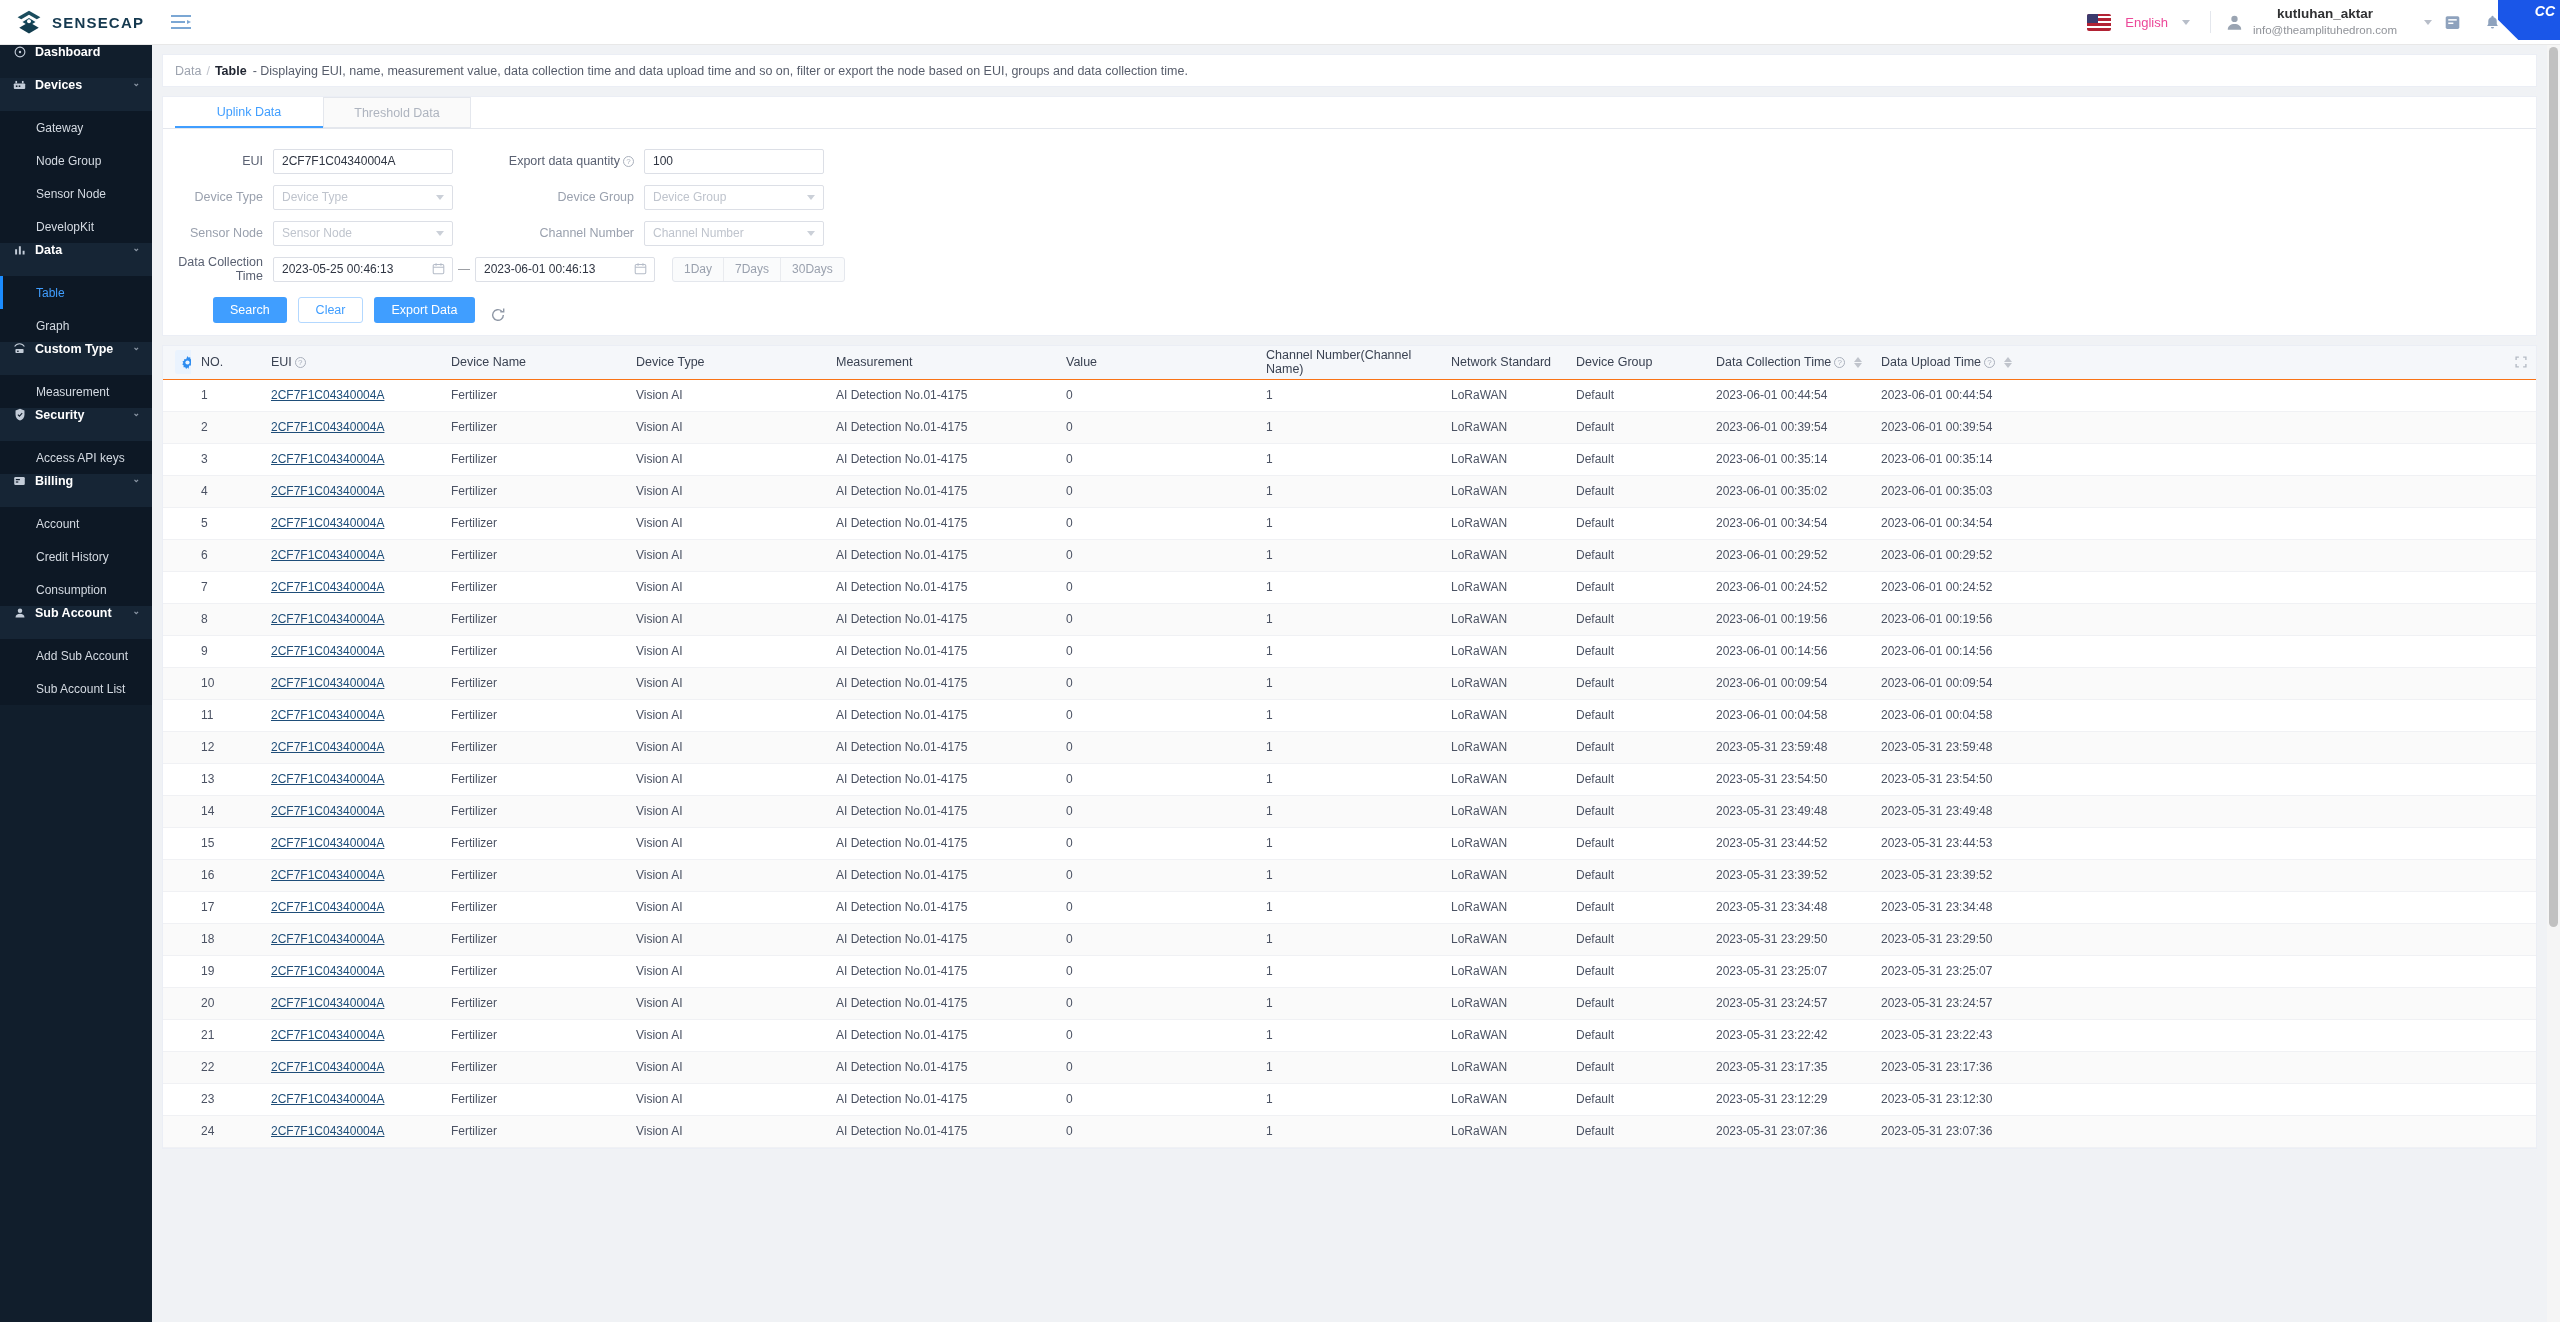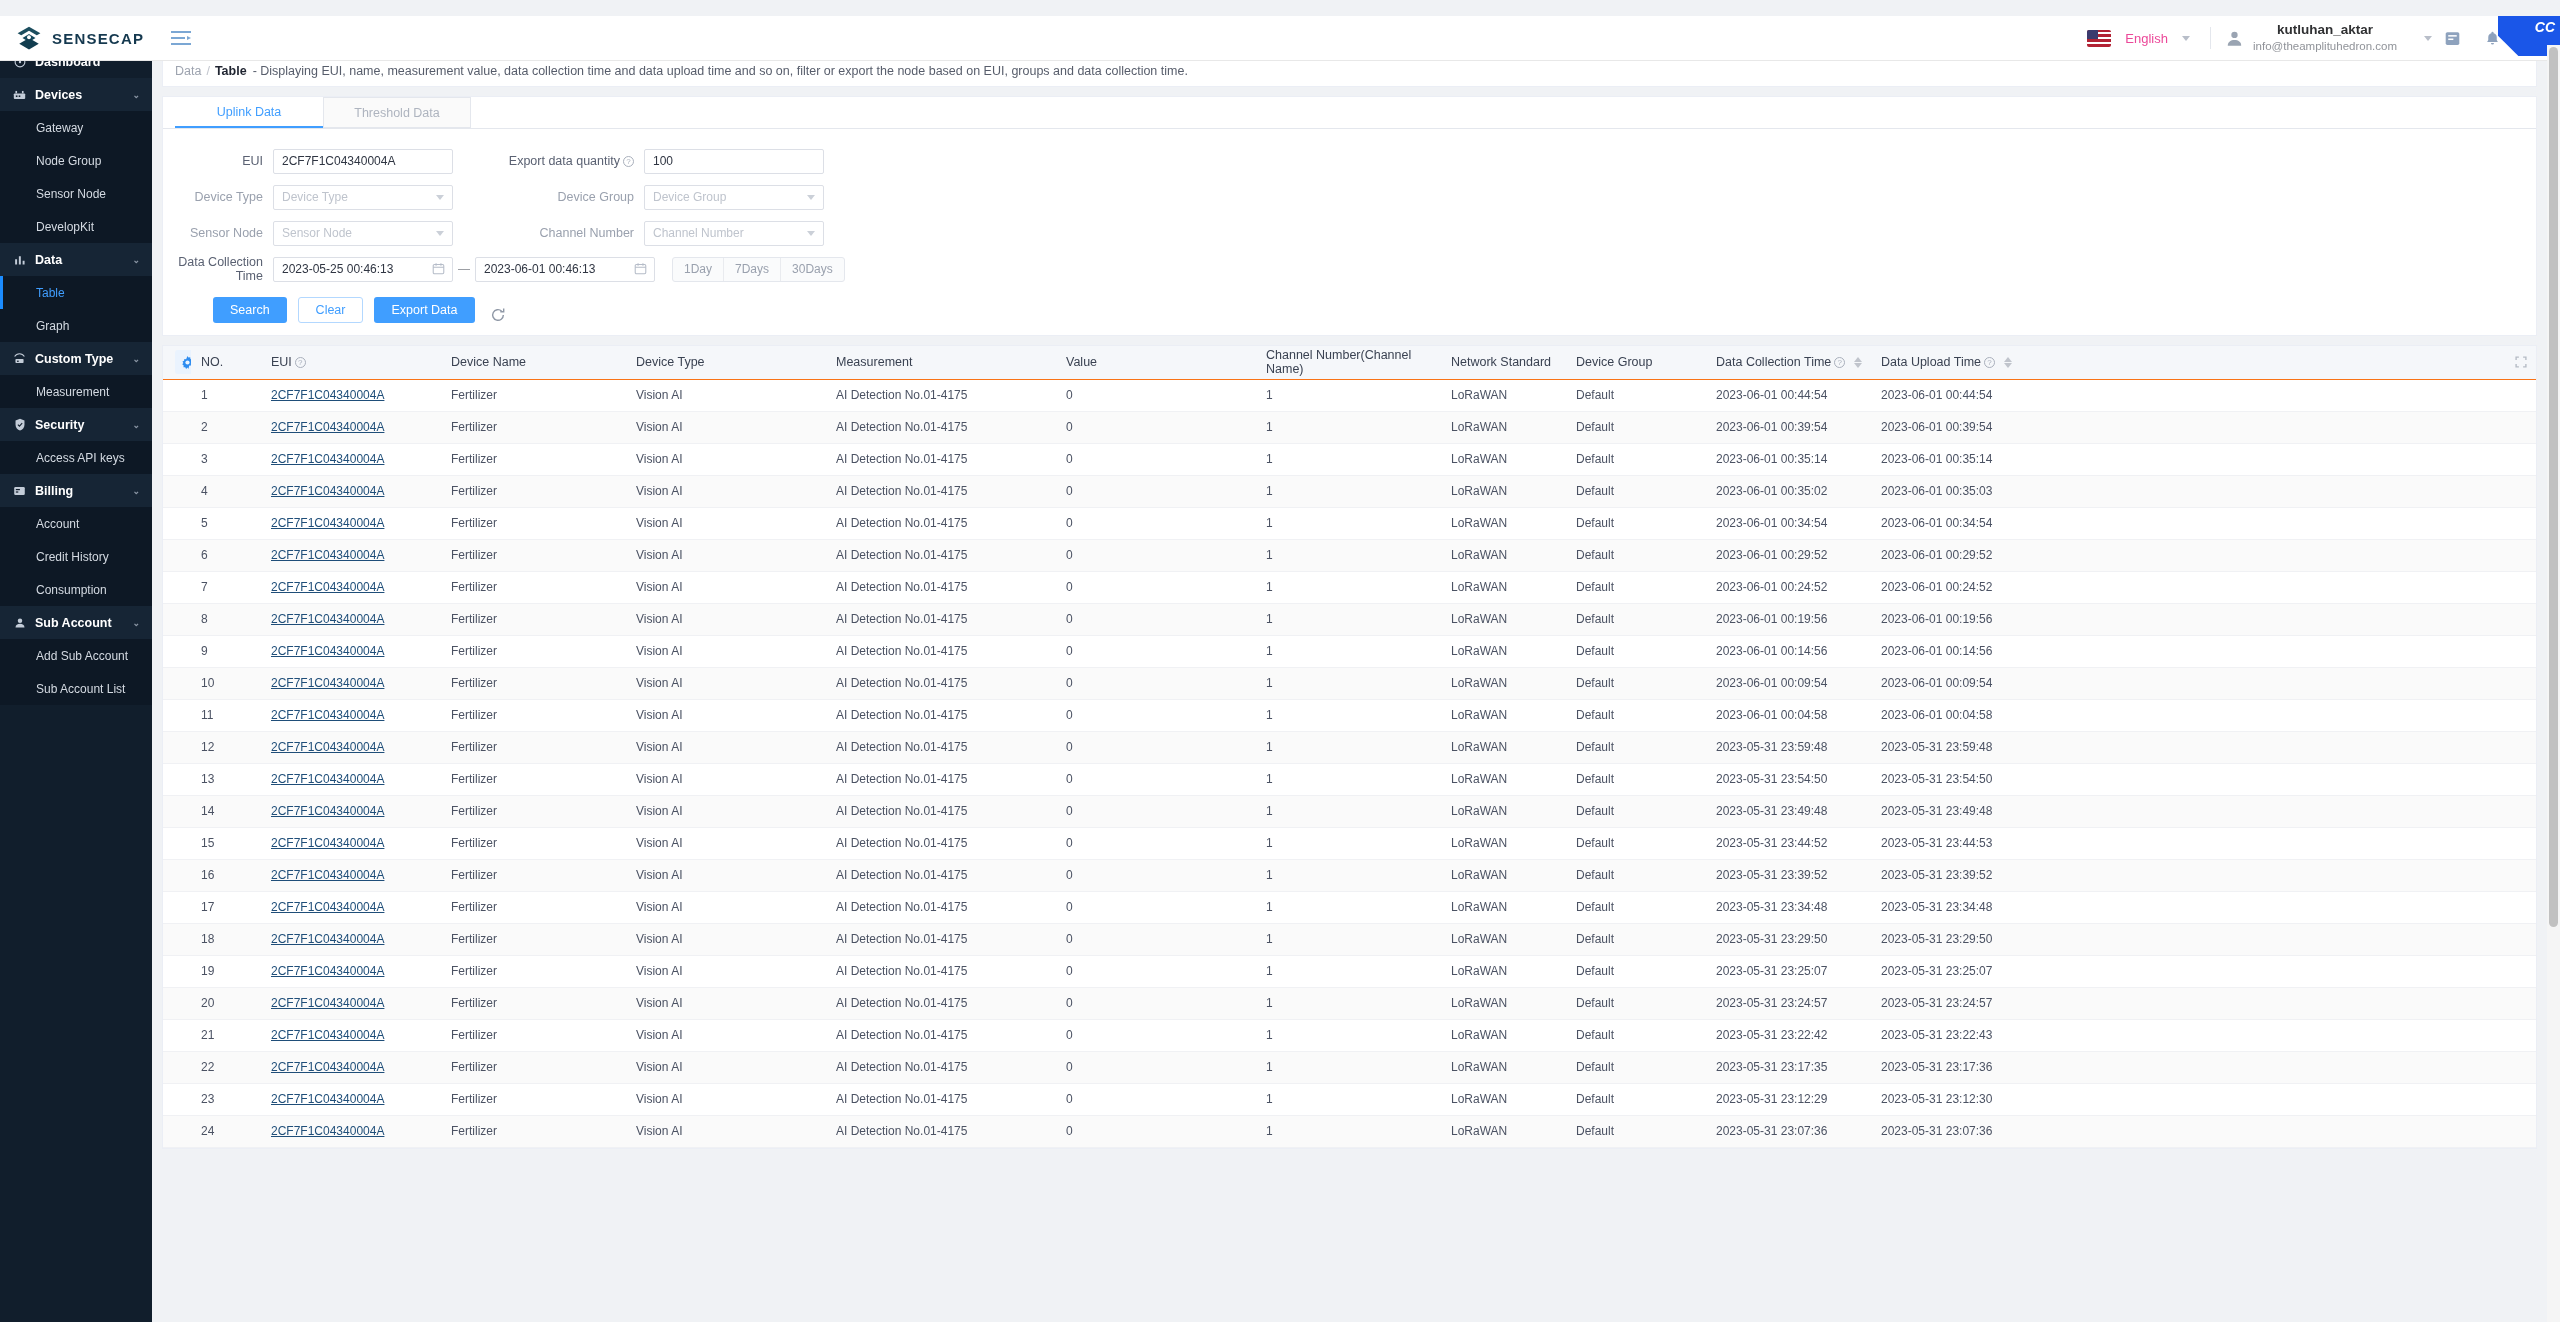--- a/index.html
+++ b/index.html
@@ -6,21 +6,21 @@
   html, body {
     width: 2560px; height: 1322px;
     font-family: "Liberation Sans", sans-serif;
     background: #f0f2f5;
     overflow: hidden;
   }
   body { position: relative; }
 
   
   .topbar {
-    position: absolute; top: 16px; left: 0; width: 2560px; height: 45px;
+    position: absolute; top: 0; left: 0; width: 2560px; height: 45px;
     background: #ffffff; display: flex; align-items: center;
     border-bottom: 1px solid #e8e8e8; z-index: 40;
   }
   .logo-wrap { width: 152px; height: 45px; display: flex; align-items: center; padding-left: 16px; gap: 10px; }
   .logo-mark { width: 26px; height: 26px; flex: none; }
   .logo-text { font-size: 15px; font-weight: bold; color: #15394f; letter-spacing: 1.2px; }
   .ham { margin-left: 18px; width: 22px; height: 22px; display: flex; align-items: center; justify-content: center; cursor: pointer; }
   .topbar-right { margin-left: auto; display: flex; align-items: center; height: 45px; padding-right: 8px; gap: 0; }
   .flag { width: 24px; height: 17px; border-radius: 2px; overflow: hidden; position: relative; flex: none; margin-right: 8px;
           background: #b22234; }
@@ -44,21 +44,21 @@
   .cc-corner .cc-lbl {
     position: absolute; top: 3px; right: 5px; color: #fff; font-size: 14px; font-style: italic; font-weight: bold;
   }
 
   
   .sidebar {
     position: absolute; top: 45px; left: 0; width: 152px; height: 1277px;
     background: #111e2c; overflow: hidden; z-index: 30;
   }
   .nav-group-hd {
-    height: 33px; display: flex; align-items: center; padding-left: 13px; gap: 9px;
+    height: 33px; display: flex; padding-left: 13px; gap: 9px;
     color: #ffffff; font-size: 12.5px; font-weight: bold; cursor: pointer; background: #162535; position: relative;
   }
   .nav-group-hd.plain { background: #111e2c; }
   .nav-group-hd .ng-ic { width: 13px; height: 13px; flex: none; color: #c3ccd8; display:flex; align-items:center; justify-content:center;}
   .nav-group-hd .chev { margin-left: auto; margin-right: 12px; color: #8b97a5; font-size: 9px; }
   .nav-sub {
     height: 33px; display: flex; align-items: center; padding-left: 36px;
     font-size: 12px; color: #d4dae2; cursor: pointer; position: relative; background: #0d1825;
   }
   .nav-sub.active { color: #409eff; }

